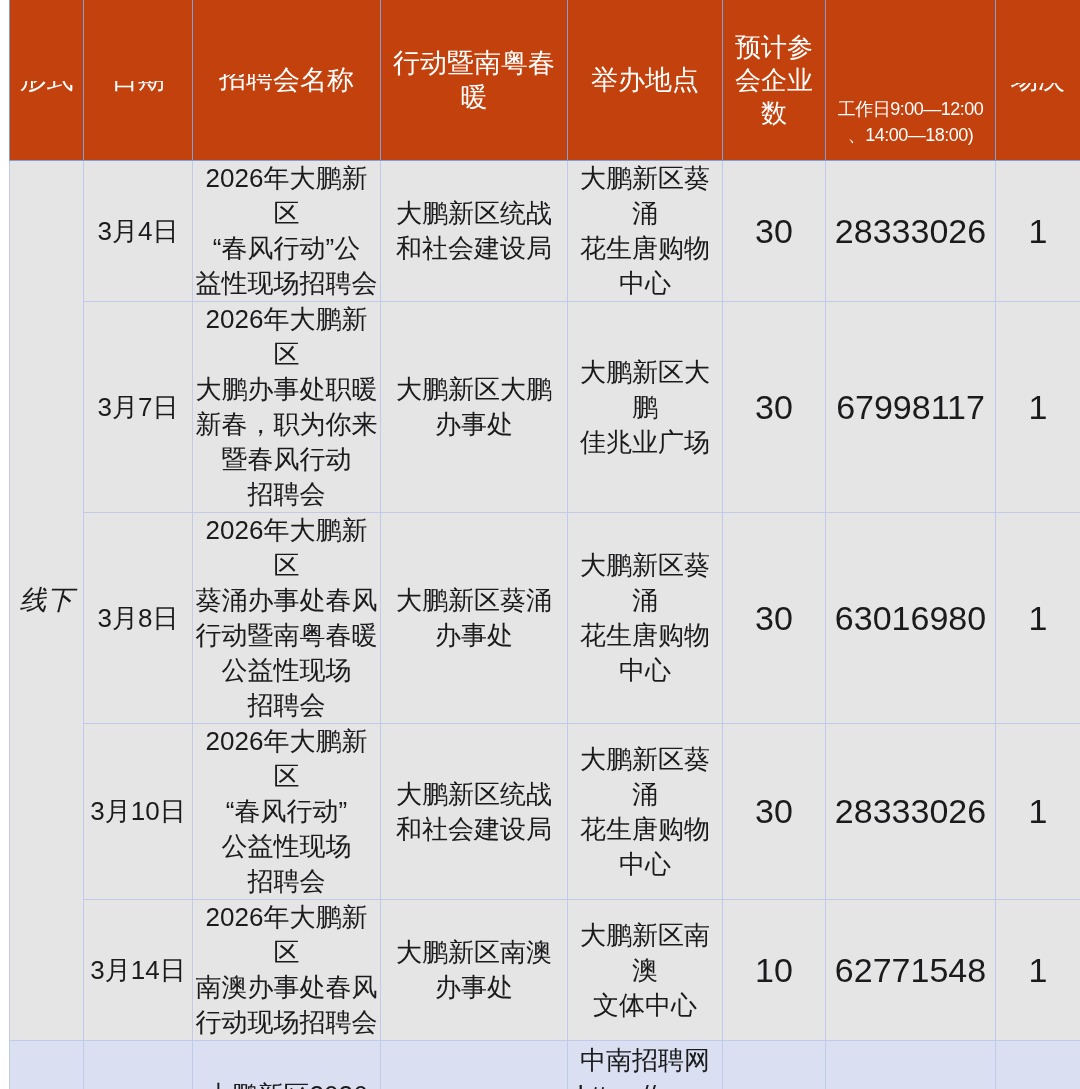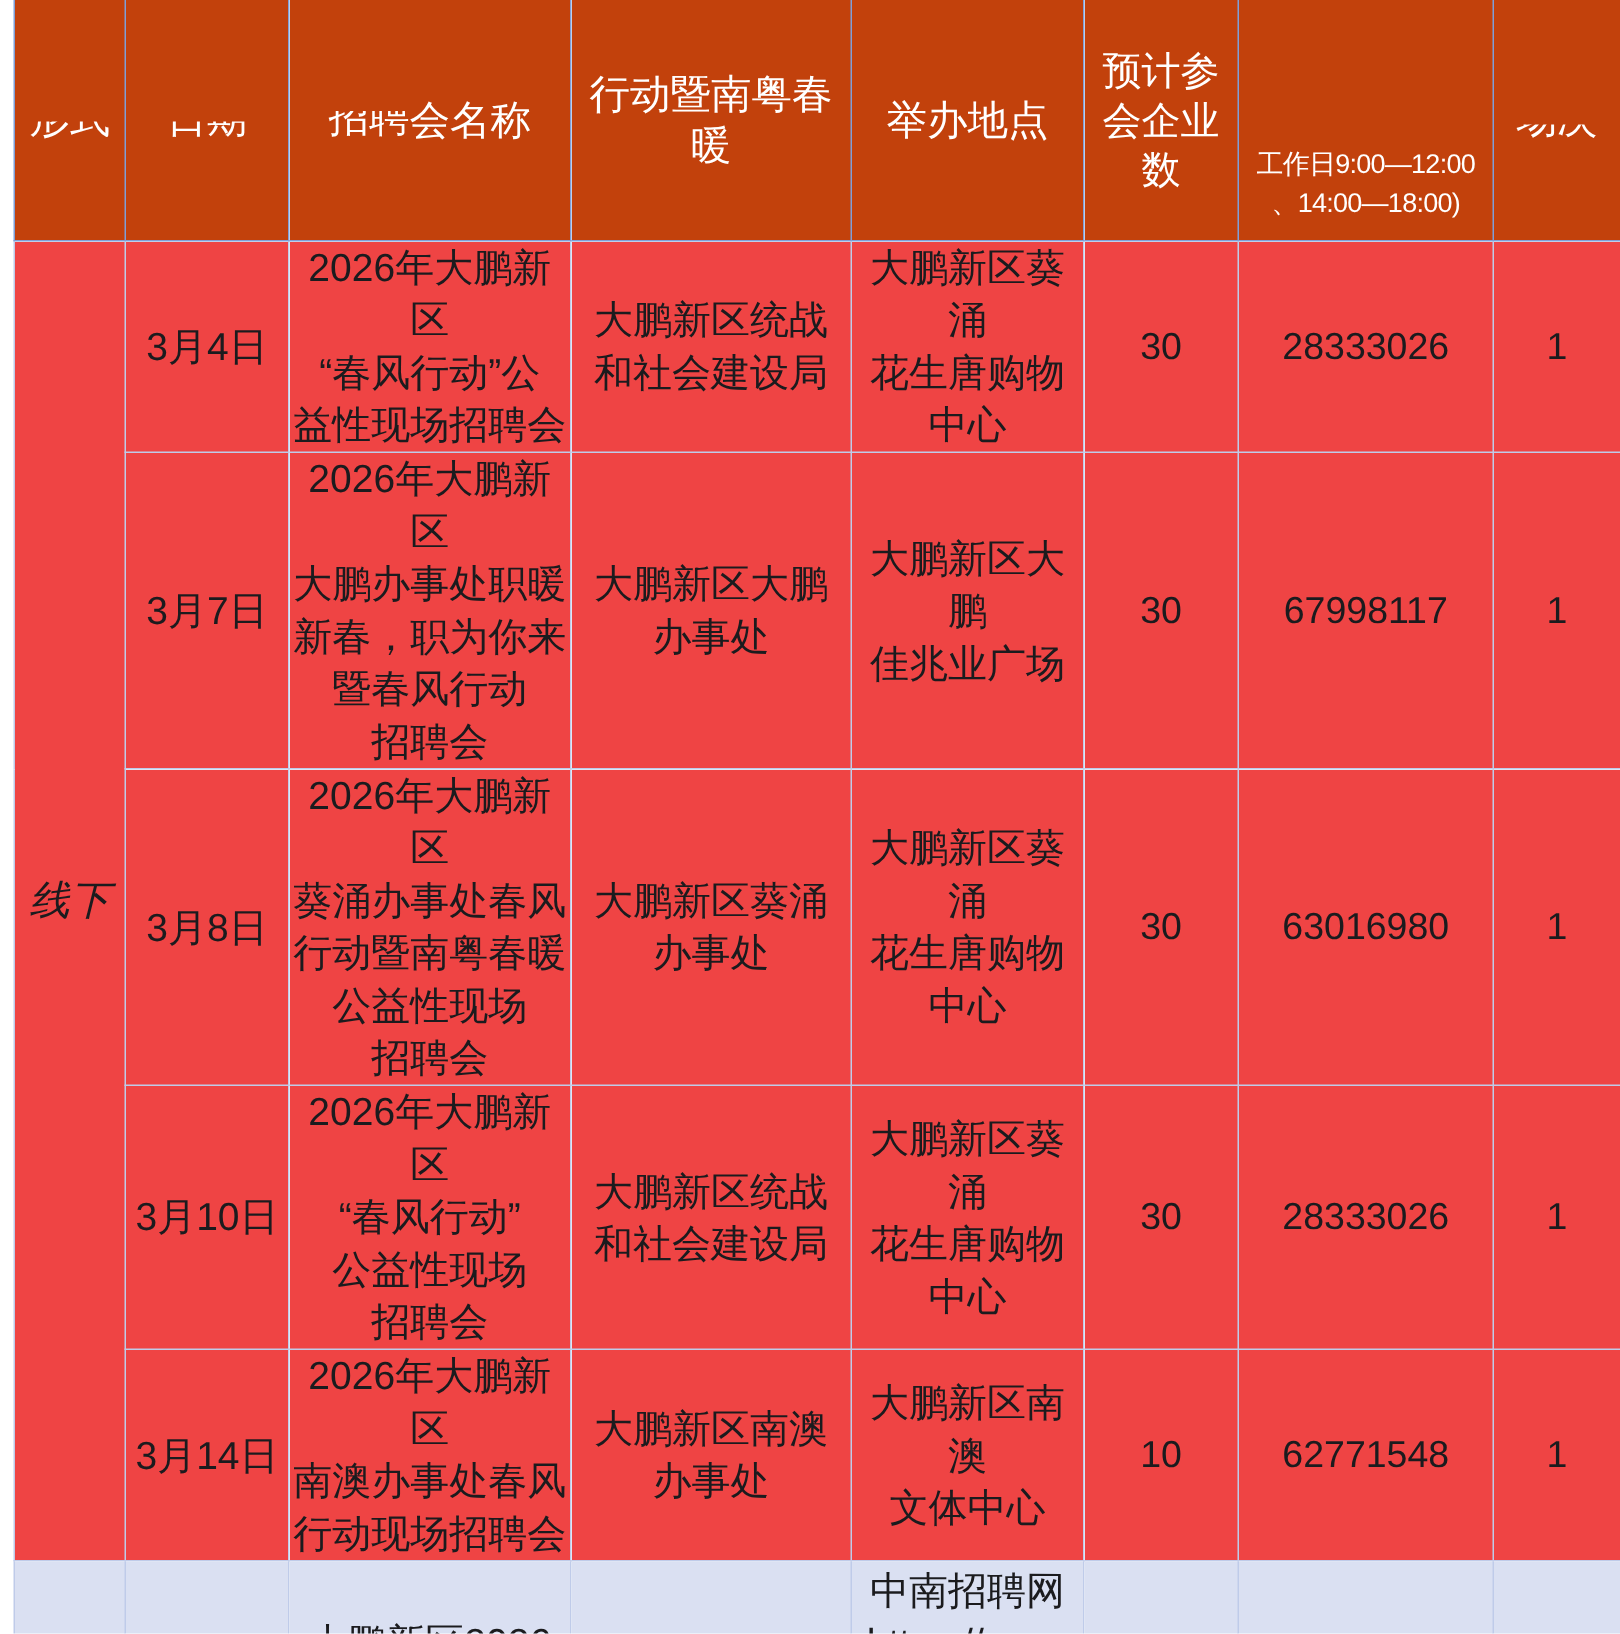--- a/index.html
+++ b/index.html
@@ -19,32 +19,32 @@
     background:#c2410c;color:#ffffff;font-weight:normal;
     border:1px solid #7fa0d8;border-top:none;
     border-color:#7f9fd8;
     font-size:27px;line-height:34px;
     height:148px;
   }
   tr.hdr td.phone{font-size:18px;line-height:26px;vertical-align:bottom;padding-bottom:12px;letter-spacing:-0.5px;}
   tr.hdr td.companies{font-size:26px;line-height:33px;padding:0 10px;}
   
   tbody td{
-    background:#ef4444;color:#1b1b1e;
+    background:#e5e5e5;color:#1b1b1e;
     border:1px solid #bfcbe9;
     font-size:26px;line-height:35px;
   }
   tr.r1 td{height:104px;}
   tr.r2 td{height:179px;}
   tr.r3 td{height:179px;}
   tr.r4 td{height:143px;}
   tr.r5 td{height:104px;}
   tr.r6 td{height:213px;background:#dae0f2;}
   .pre{white-space:pre-line;}
-  .num{font-size:25px;}
+  .num{font-size:34px;}
   .formcell{font-size:27px;font-style:italic;}
   
   .cliph{display:inline-block;overflow:hidden;vertical-align:-6px;}
   .cliph>span{display:block;}
   .clip-deep{height:14px;}
   .clip-deep>span{margin-top:-19px;}
   .clip-half{height:21px;}
   .clip-half>span{margin-top:-13px;}
   .clip-thin{height:12px;}
   .clip-thin>span{margin-top:-21px;}

